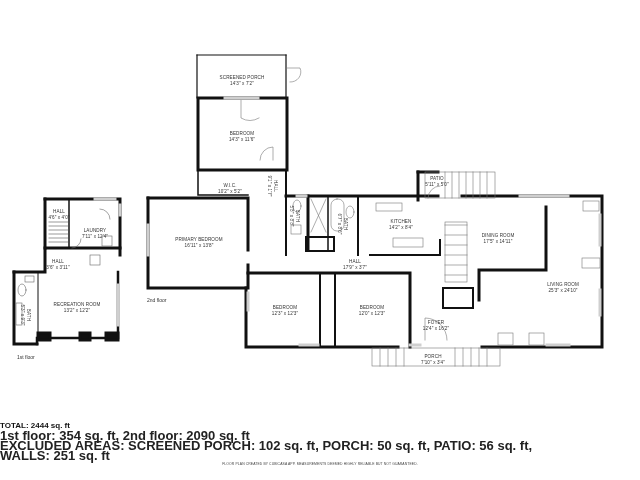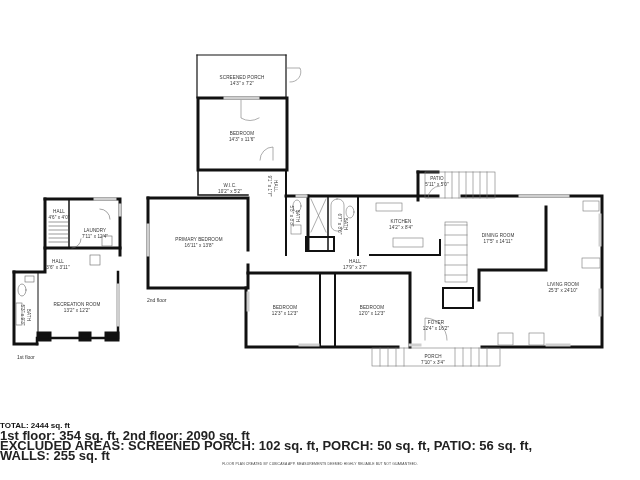--- a/index.html
+++ b/index.html
@@ -246,15 +246,15 @@
 <div class="room-label" style="left:433px;top:354px;">
   <span>PORCH</span>
   <span class="dim">7'10" x 3'4"</span>
 </div>
 <div class="floor-label" style="left:147px;top:297px;">2nd floor</div>
 
 <div class="summary">
   <div class="total">TOTAL: 2444 sq. ft</div>
   <div class="line">1st floor: 354 sq. ft, 2nd floor: 2090 sq. ft</div>
   <div class="line">EXCLUDED AREAS: SCREENED PORCH: 102 sq. ft, PORCH: 50 sq. ft, PATIO: 56 sq. ft,</div>
-  <div class="line">WALLS: 255 sq. ft</div>
+  <div class="line">WALLS: 251 sq. ft</div>
 </div>
 <div class="disclaimer">FLOOR PLAN CREATED BY CUBICASA APP. MEASUREMENTS DEEMED HIGHLY RELIABLE BUT NOT GUARANTEED.</div>
 
 </body></html>

